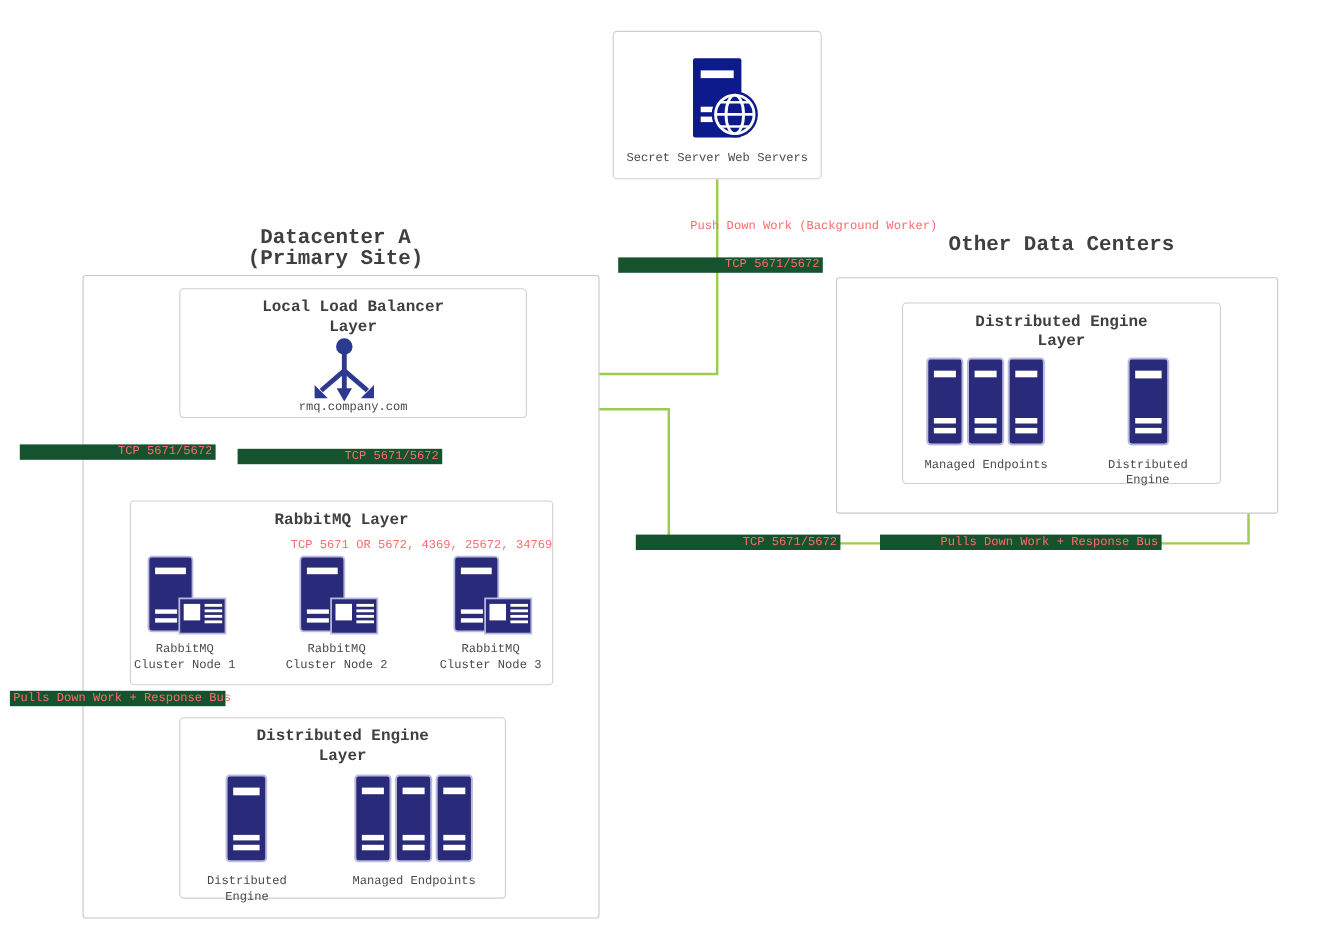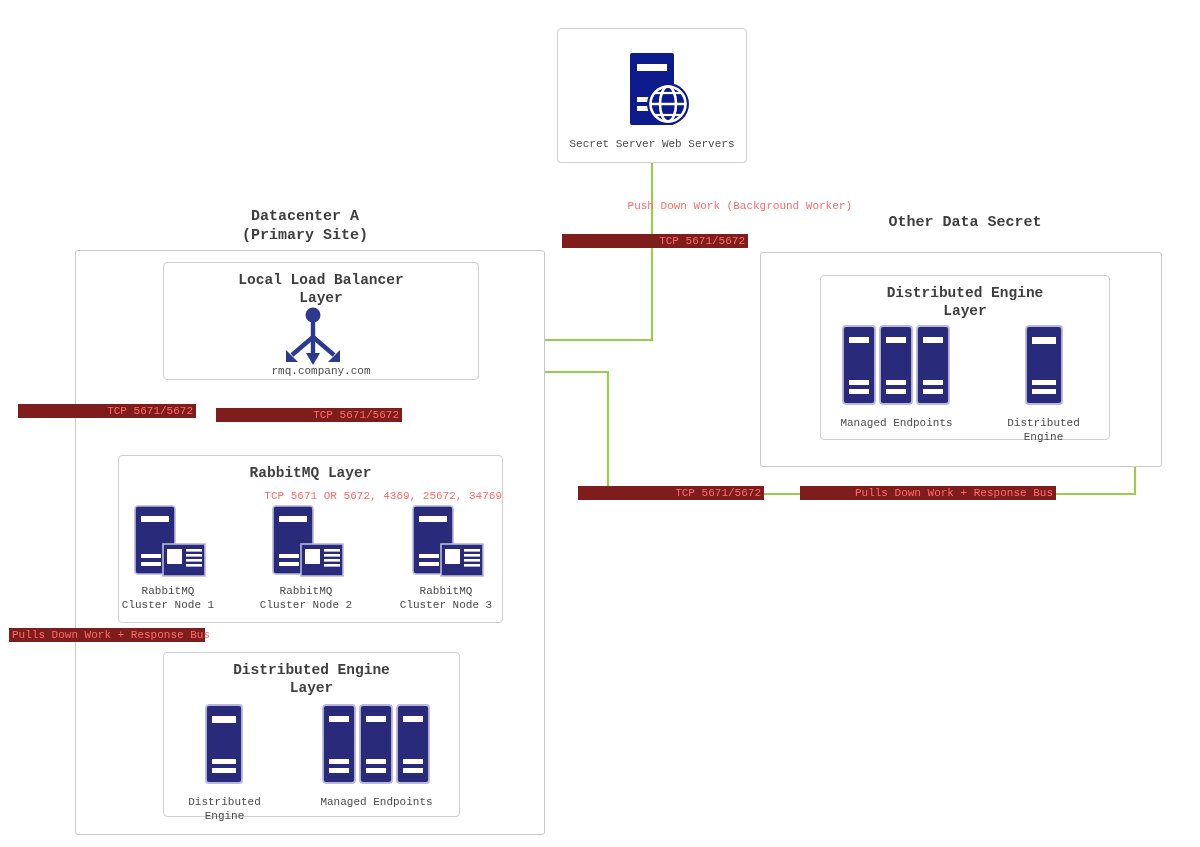--- a/index.html
+++ b/index.html
@@ -11,35 +11,35 @@
   #canvas{position:absolute;inset:0;font-family:Liberation Mono, monospace;}
 
   
   .box{
     position:absolute;border:1px solid #cfcfcf;border-radius:4px;
     background:#ffffff;box-sizing:border-box;
   }
   .group-outer{border:1px solid #c8c8c8;border-radius:3px;}
   .group-title{
     position:absolute;text-align:center;font-weight:bold;
-    color:#3f3f3f;font-size:15px;line-height:19px;white-space:pre-line;
+    color:#3f3f3f;font-size:19px;line-height:19px;white-space:pre-line;
   }
   .inner-title{
     position:absolute;left:0;right:0;text-align:center;font-weight:bold;
     color:#3f3f3f;font-size:14.5px;line-height:18px;white-space:pre-line;
   }
   .caption{
     position:absolute;text-align:center;color:#4a4a4a;
     font-size:11px;line-height:14px;white-space:pre-line;
   }
   .port-label{
     position:absolute;color:#ff6b6b;font-size:11px;line-height:14px;
     white-space:nowrap;text-align:right;
   }
-  .port-label.boxed{background:#7f1d1d;padding:0 3px;}
+  .port-label.boxed{background:#14532d;padding:0 3px;}
 
   
   svg.layer{position:absolute;left:0;top:0;width:1200px;height:847px;
             overflow:visible;pointer-events:none;}
   svg.icon{position:absolute;overflow:visible;}
 
   .ln{stroke:#9ccc4f;stroke-width:2.2;fill:none;}
 </style>
 </head>
 <body>
@@ -197,21 +197,21 @@
       <g>
         <rect x="76" y="2" width="32" height="78" rx="3" fill="#2a2a7a" stroke="#b9b9dd" stroke-width="1.8"></rect>
         <rect x="82" y="13" width="20" height="6" fill="#ffffff"></rect>
         <rect x="82" y="56" width="20" height="5" fill="#ffffff"></rect>
         <rect x="82" y="65" width="20" height="5" fill="#ffffff"></rect>
       </g>
     </svg>
     <div class="caption" style="left:150px;top:142px;width:125px;">Managed Endpoints</div>
   </div>
 
-  <div class="group-title" style="left:815px;top:213px;width:300px;">Other Data Secret</div>
+  <div class="group-title" style="left:815px;top:213px;width:300px;">Other Data Centers</div>
 
   <div class="box group-outer" style="left:760px;top:252px;width:402px;height:215px;"></div>
 
   <div class="box" style="left:820px;top:275px;width:290px;height:165px;">
     <div class="inner-title" style="top:8px;">Distributed Engine
 Layer</div>
 
     <svg class="icon" style="left:20px;top:48px;" width="112" height="82" viewBox="0 0 112 82">
       <g>
         <rect x="2" y="2" width="32" height="78" rx="3" fill="#2a2a7a" stroke="#b9b9dd" stroke-width="1.8"></rect>

